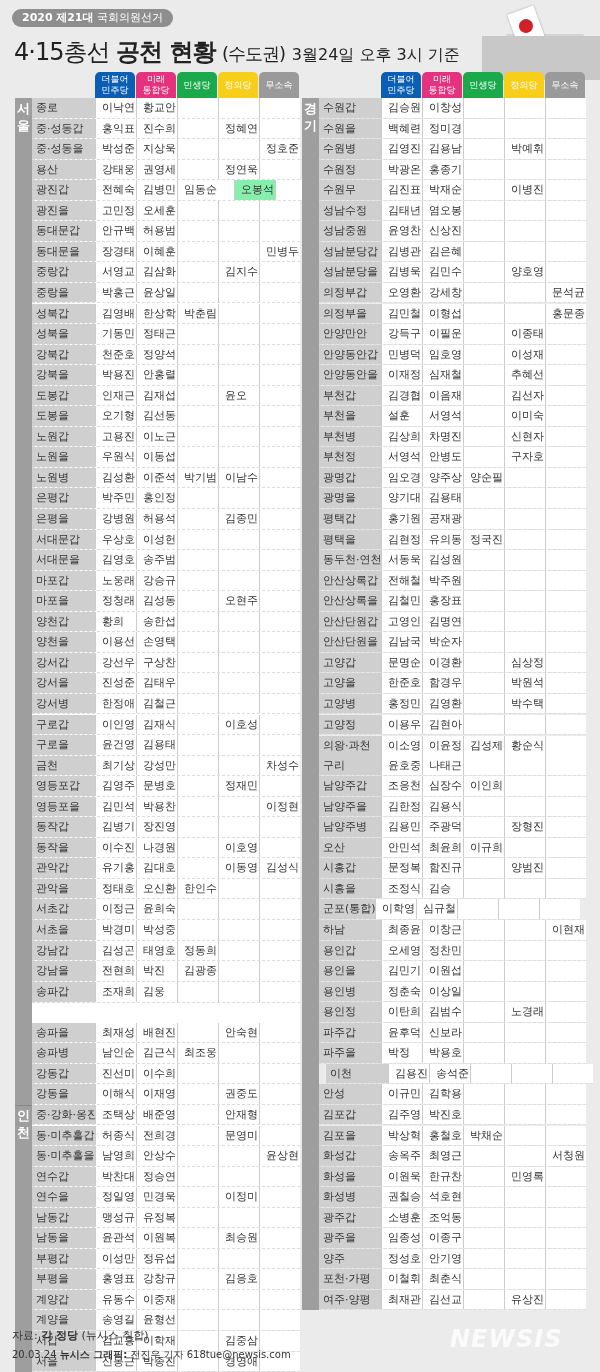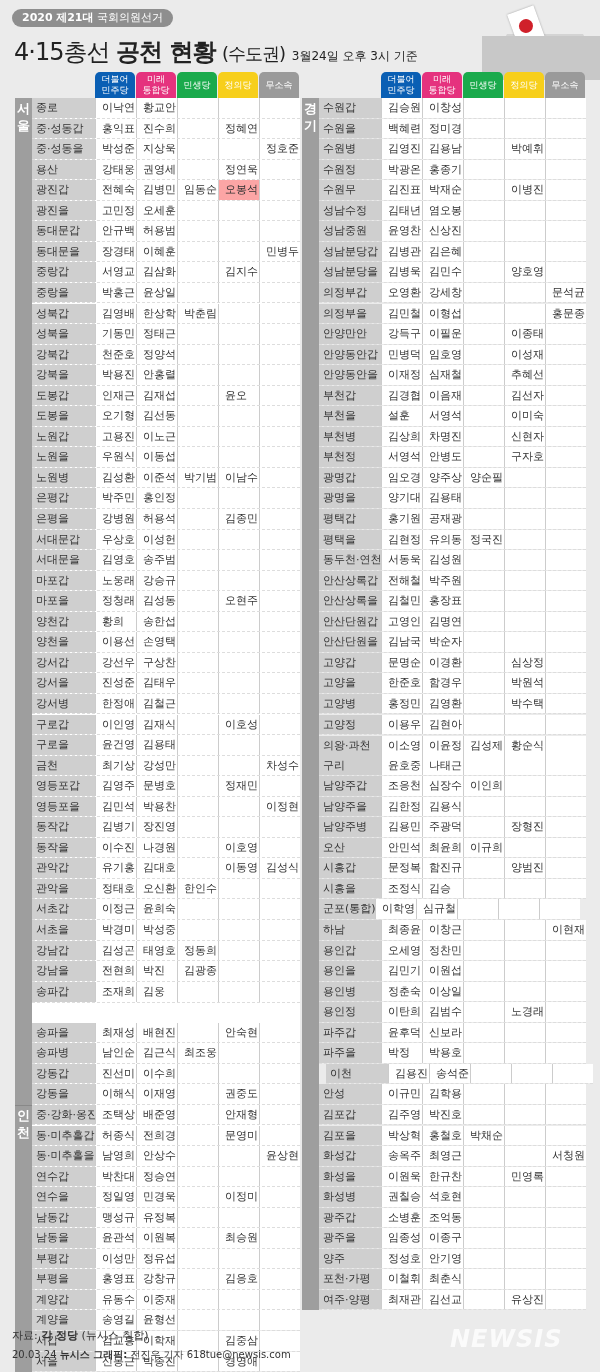--- a/index.html
+++ b/index.html
@@ -2,21 +2,21 @@
 <html><head>
 <meta charset="utf-8">
 <style>
   * { box-sizing: border-box; margin: 0; padding: 0; }
   body { width: 600px; height: 1372px; background: #ebebeb; font-family: "DejaVu Sans", "Liberation Sans", sans-serif; position: relative; overflow: hidden; color: #333; }
   .badge { position: absolute; left: 12px; top: 9px; height: 18px; padding: 0 10px; background: #8e8e8e; border-radius: 9px; color: #fff; font-size: 11px; line-height: 18px; white-space: nowrap; }
   .badge b { font-weight: bold; }
   .title { position: absolute; left: 14px; top: 36px; font-size: 24px; letter-spacing: -1px; color: #222; white-space: nowrap; }
   .title .bold { font-weight: bold; }
   .title .sub { font-size: 18px; }
-  .title .date { font-size: 12px; letter-spacing: 0; }
+  .title .date { font-size: 16px; letter-spacing: 0; }
   .ballot-box { position: absolute; left: 482px; top: 36px; width: 118px; height: 44px; background: #c8c8c8; }
   .ballot-top { position: absolute; left: 495px; top: 34px; width: 100px; height: 22px; background: #d4d4d4; clip-path: polygon(12% 0, 88% 0, 100% 100%, 0 100%); }
   .ballot-paper { position: absolute; left: 512px; top: 9px; width: 28px; height: 34px; background: #fff; transform: rotate(-20deg); box-shadow: 0 0 2px #999; }
   .ballot-paper .mark { position: absolute; left: 7px; top: 10px; width: 14px; height: 14px; border-radius: 50%; background: #d0202a; }
   .hdr { position: absolute; top: 72px; height: 26px; border-radius: 5px 5px 0 0; color: #fff; font-size: 9px; line-height: 11px; text-align: center; display: flex; align-items: center; justify-content: center; }
   .tbl { position: absolute; top: 98px; background: #fff; }
   .region { position: absolute; background: #9e9e9e; color: #fff; font-weight: bold; font-size: 13px; text-align: center; line-height: 17px; padding-top: 2px; }
   .row { position: absolute; height: 20.5px; display: flex; font-size: 11px; line-height: 20px; border-bottom: 1px dashed #ddd; }
   .row .dist { background: #cfcfcf; padding-left: 4px; white-space: nowrap; overflow: hidden; color: #333; }
   .row .cell { padding-left: 6px; white-space: nowrap; border-left: 1px solid #ccc; color: #333; }
@@ -98,21 +98,21 @@
       <div class="cell" style="width: 41px; background: rgb(255, 255, 255);">권영세</div>
       <div class="cell" style="width: 41px; background: rgb(255, 255, 255);"></div>
       <div class="cell" style="width: 41px; background: rgb(255, 255, 255);">정연욱</div>
       <div class="cell" style="width: 41px; background: rgb(255, 255, 255);"></div>
     </div>
     <div class="row" style="left: 17px; top: 82.2px;">
       <div class="dist" style="width: 63px;">광진갑</div>
       <div class="cell" style="width: 41px; background: rgb(255, 255, 255);">전혜숙</div>
       <div class="cell" style="width: 41px; background: rgb(255, 255, 255);">김병민</div>
       <div class="cell" style="width: 41px; background: rgb(255, 255, 255);">임동순</div>
-      <div class="cell" style="width: 41px; background: #fca5a5;">오봉석</div>
+      <div class="cell" style="width: 41px; background: #86efac; margin-left: 16px;">오봉석</div>
       <div class="cell" style="width: 41px; background: rgb(255, 255, 255);"></div>
     </div>
     <div class="row" style="left: 17px; top: 102.75px;">
       <div class="dist" style="width: 63px;">광진을</div>
       <div class="cell" style="width: 41px; background: rgb(255, 255, 255);">고민정</div>
       <div class="cell" style="width: 41px; background: rgb(255, 255, 255);">오세훈</div>
       <div class="cell" style="width: 41px; background: rgb(255, 255, 255);"></div>
       <div class="cell" style="width: 41px; background: rgb(255, 255, 255);"></div>
       <div class="cell" style="width: 41px; background: rgb(255, 255, 255);"></div>
     </div>

